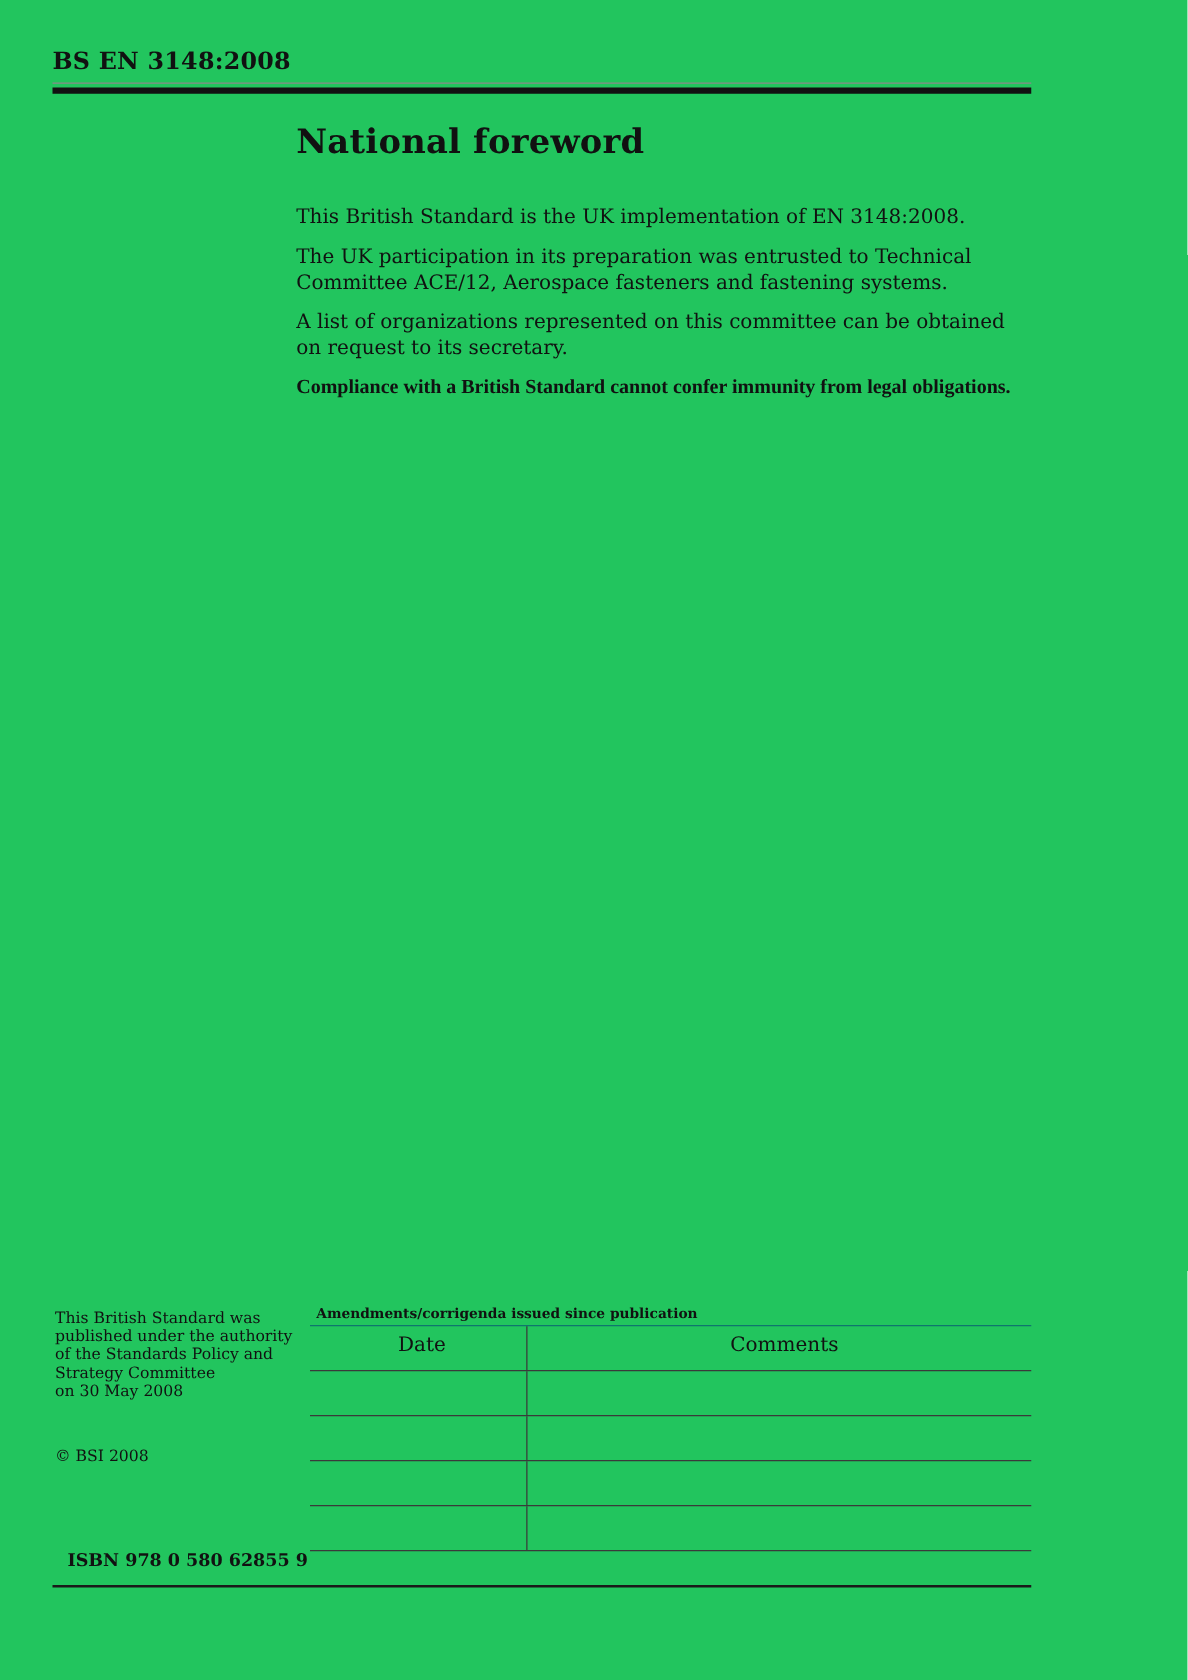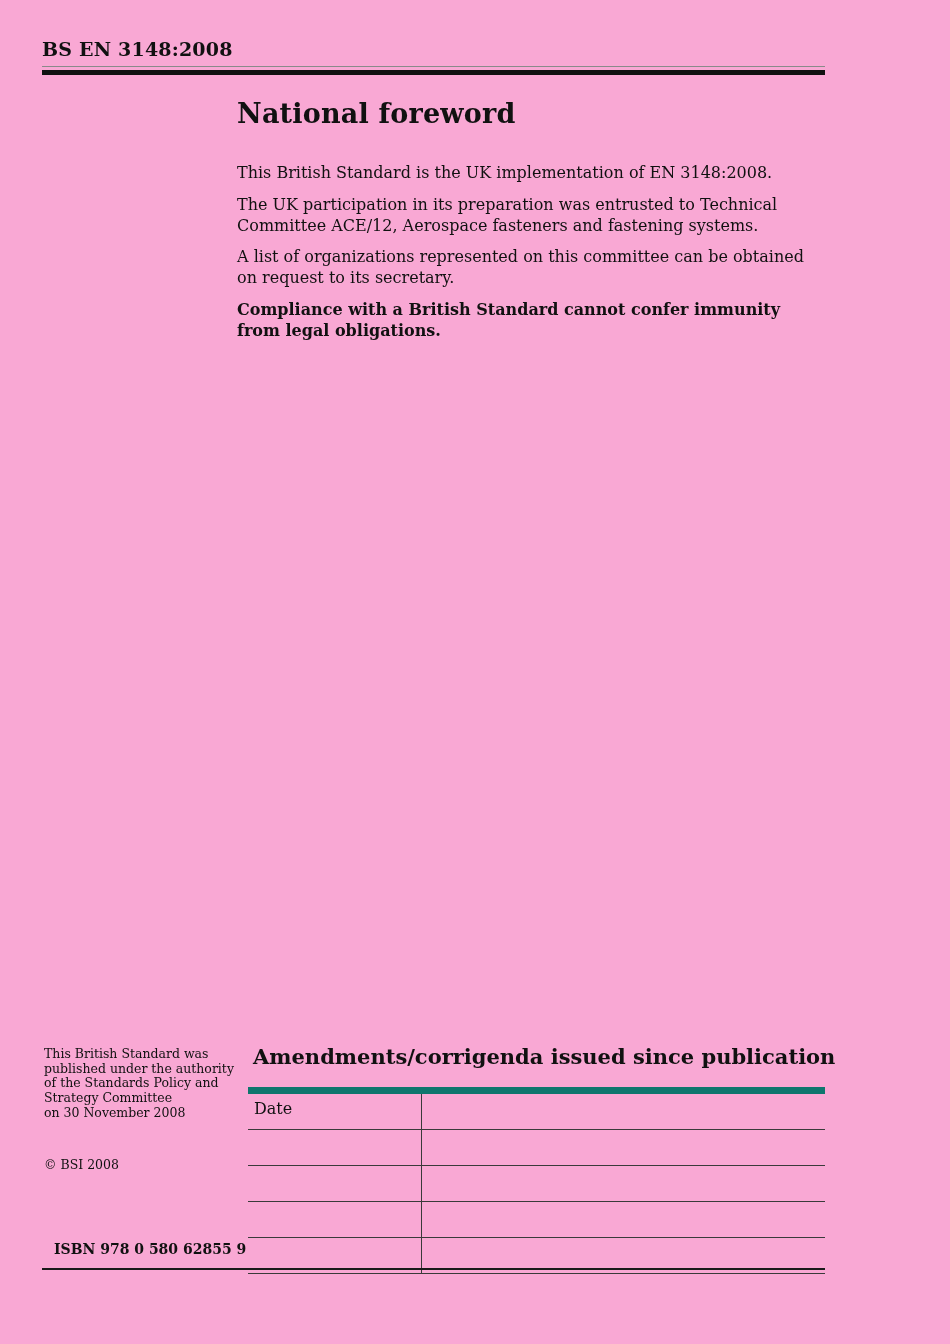--- a/index.html
+++ b/index.html
@@ -4,21 +4,21 @@
 <style>
   html, body {
     margin: 0;
     padding: 0;
     background: #ffffff;
   }
   .page {
     position: relative;
     width: 950px;
     height: 1344px;
-    background: #f9a8d4;
+    background: #22c55e;
     font-family: "DejaVu Serif", "Liberation Serif", serif;
     color: #111111;
     overflow: hidden;
   }
 
   
   .std-ref {
     position: absolute;
     left: 42px;
     top: 38px;
@@ -56,20 +56,21 @@
     margin: 0 0 34px 0;
     letter-spacing: 0.2px;
   }
   .para {
     font-size: 16px;
     line-height: 1.3;
     margin: 0 0 11px 0;
   }
   .para.bold {
     font-weight: bold;
+    font-family: Liberation Serif, serif;
   }
 
   
   .pub-note {
     position: absolute;
     left: 44px;
     top: 1047px;
     width: 200px;
     font-size: 12.5px;
     line-height: 1.17;
@@ -88,30 +89,31 @@
     top: 1241px;
     font-size: 14px;
     font-weight: bold;
     margin-left: 12px;
   }
 
   .amend-heading {
     position: absolute;
     left: 253px;
     top: 1044px;
-    font-size: 21px;
+    font-size: 11px;
     font-weight: bold;
   }
 
   .amend-table {
     position: absolute;
     left: 248px;
-    top: 1087px;
+    top: 1060px;
     width: 577px;
-    border-top: 7px solid #0f766e;
+    border-top: 1px solid #0f766e;
+    text-align: center;
   }
   .amend-row {
     display: flex;
     height: 35px;
     border-bottom: 1px solid #3a3a3a;
   }
   .amend-cell-date {
     width: 174px;
     box-sizing: border-box;
     border-right: 1px solid #3a3a3a;
@@ -147,29 +149,30 @@
     <p class="para">This British Standard is the UK implementation of EN 3148:2008.</p>
     <p class="para">The UK participation in its preparation was entrusted to Technical Committee ACE/12, Aerospace fasteners and fastening systems.</p>
     <p class="para">A list of organizations represented on this committee can be obtained on request to its secretary.</p>
     <p class="para bold">Compliance with a British Standard cannot confer immunity from legal obligations.</p>
   </div>
 
   <div class="pub-note">This British Standard was
 published under the authority
 of the Standards Policy and
 Strategy Committee
-on 30 November 2008</div>
+on 30 May 2008</div>
   <div class="copyright">© BSI 2008</div>
   <div class="isbn">ISBN 978 0 580 62855 9</div>
 
   <div class="amend-heading">Amendments/corrigenda issued since publication</div>
 
   <div class="amend-table">
     <div class="amend-row">
       <div class="amend-cell-date">Date</div>
+      <div class="amend-cell-comments">Comments</div>
     </div>
     <div class="amend-row">
       <div class="amend-cell-date"></div>
       <div class="amend-cell-comments"></div>
     </div>
     <div class="amend-row">
       <div class="amend-cell-date"></div>
       <div class="amend-cell-comments"></div>
     </div>
     <div class="amend-row">

